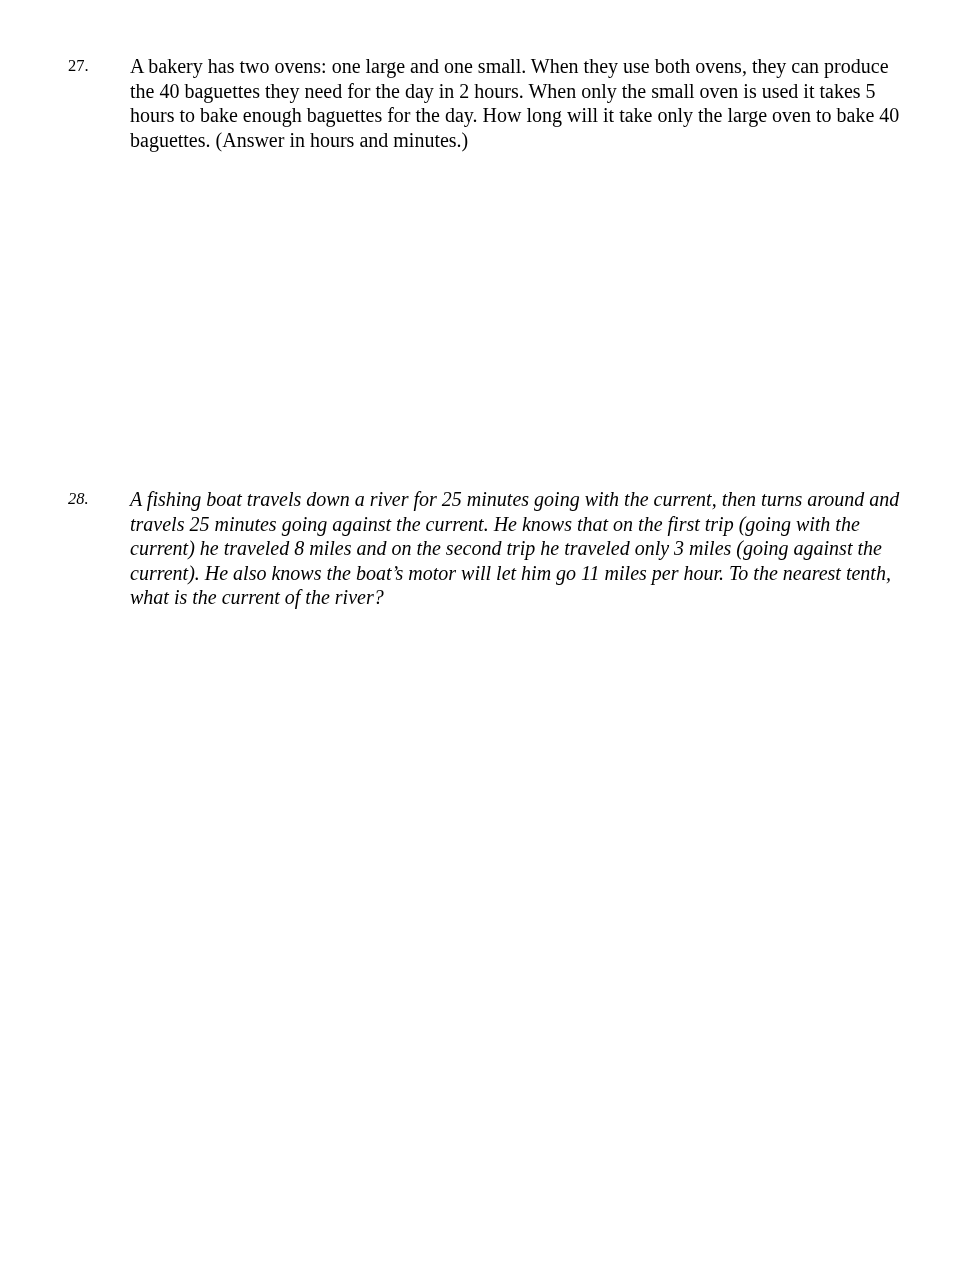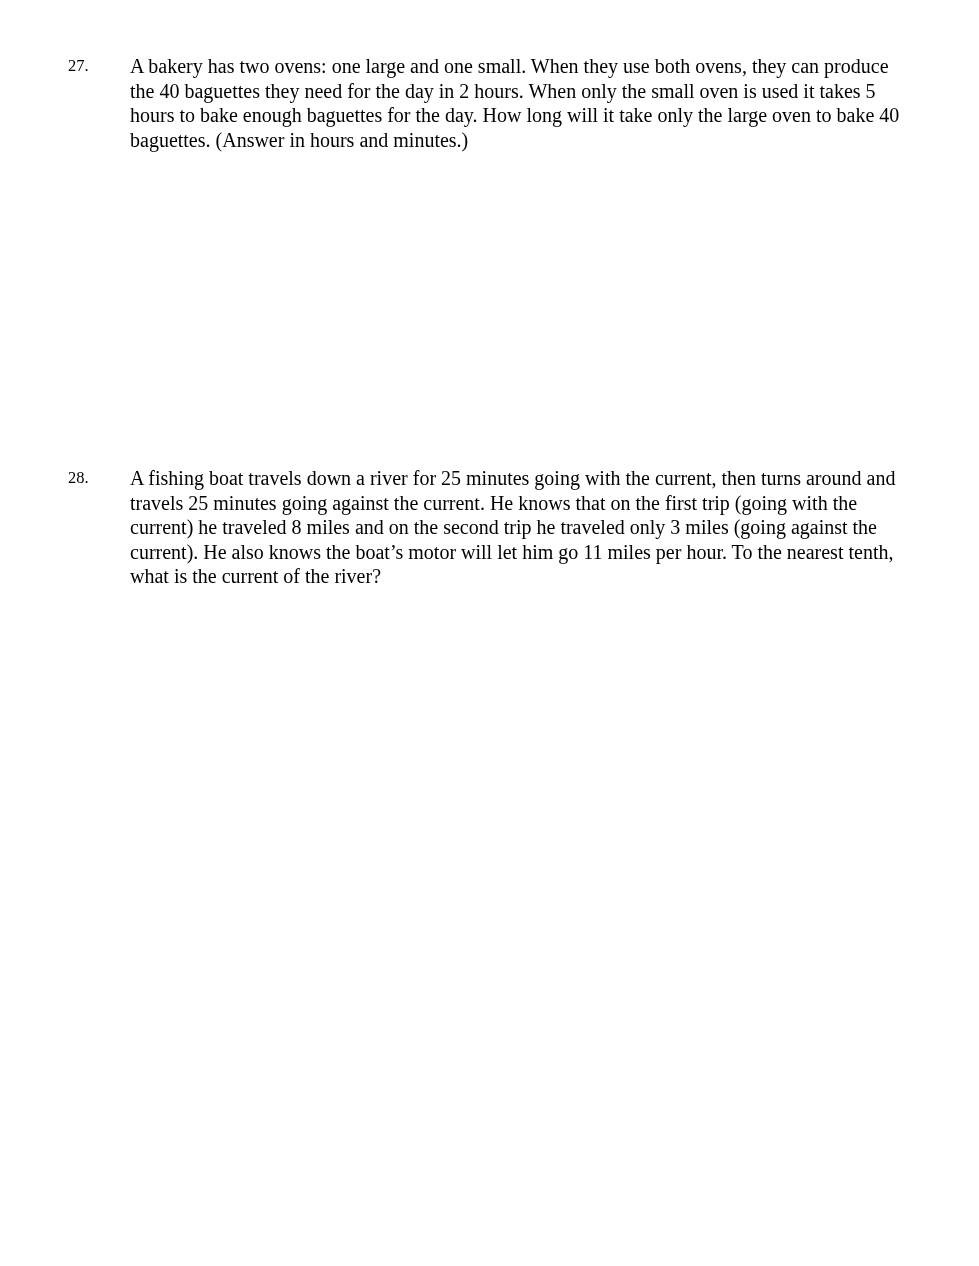--- a/index.html
+++ b/index.html
@@ -39,22 +39,23 @@
     line-height: 24.5px;
     text-align: left;
   }
   #problem-27 {
     left: 68px;
     top: 54px;
     width: 842px;
   }
   #problem-28 {
     left: 68px;
-    top: 466px;
+    top: 487px;
     width: 842px;
+    font-style: italic;
   }
   .answer-space {
     position: absolute;
     left: 130px;
     width: 780px;
   }
   #answer-space-27 {
     top: 150px;
     height: 330px;
   }

